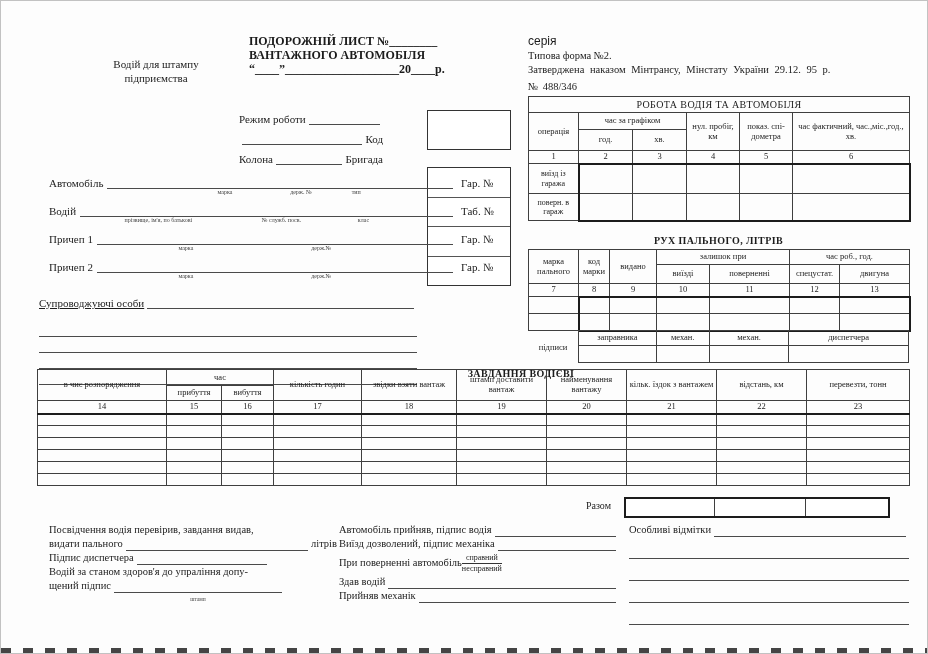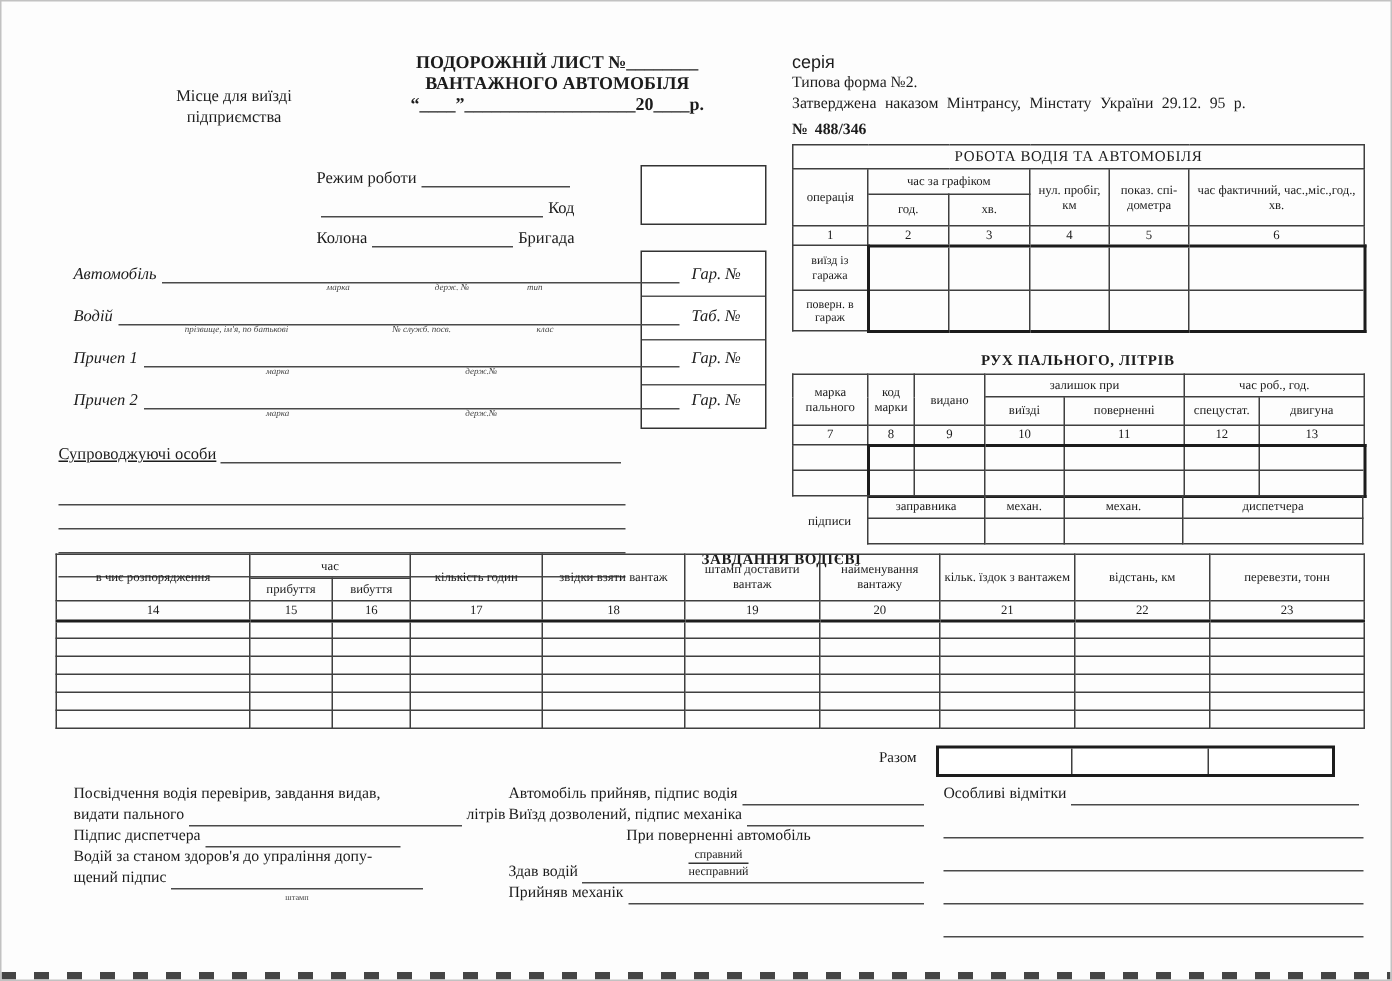--- a/index.html
+++ b/index.html
@@ -2,37 +2,37 @@
 <html><head>
 <meta charset="utf-8">
 <style>
   html,body{margin:0;padding:0;background:#e9e9e9;}
   .page{position:relative;width:928px;height:654px;background:#fdfdfd;margin:0 auto;
         font-family:"Liberation Serif","DejaVu Serif",serif;color:#1c1c1c;
         border:1px solid #c2c2c2;box-sizing:border-box;overflow:hidden;}
   .abs{position:absolute;}
   
   .stamp{left:70px;top:56px;width:170px;text-align:center;font-size:11px;line-height:14px;}
-  .title-block{left:248px;top:33px;width:245px;text-align:center;font-weight:bold;font-size:12px;line-height:14px;}
+  .title-block{left:248px;top:33px;width:245px;font-weight:bold;font-size:12px;line-height:14px;}
   .form-info{left:527px;top:33px;width:384px;font-size:10.5px;line-height:14px;}
   .series{font-family:"Liberation Sans","DejaVu Sans",sans-serif;font-size:12px;margin-bottom:1px;}
   .approved{word-spacing:3px;}
-  .order-no{margin-top:3px;word-spacing:2px;font-weight:bold;}
+  .order-no{margin-top:3px;word-spacing:2px;}
   
   .frow{display:flex;align-items:flex-end;}
   .fl{flex:1 1 auto;border-bottom:1px solid #4a4a4a;min-width:10px;margin:0 3px;height:100%;}
   .regime{left:210px;top:104px;width:172px;font-size:11px;}
-  .regime .frow{height:20px;}
+  .regime .frow{height:20px;margin-left:28px;}
   
   .box1{left:426px;top:109px;width:84px;height:40px;border:1.5px solid #333;box-sizing:border-box;background:#fff;}
   .box2{left:426px;top:166px;width:84px;height:119px;border:1.5px solid #333;box-sizing:border-box;background:#fff;display:flex;flex-direction:column;}
   .box2 div{flex:1;}
   .box2 div + div{border-top:1px solid #555;}
   
-  .vrow{position:absolute;left:48px;width:462px;height:18px;display:flex;align-items:flex-end;font-size:11px;font-style:italic;}
+  .vrow{position:absolute;left:48px;width:462px;height:18px;display:flex;align-items:flex-end;font-size:11px;}
   .vlabel{white-space:nowrap;padding-right:4px;}
   .vline{flex:1;position:relative;border-bottom:1px solid #4a4a4a;height:100%;}
   .sub{position:absolute;top:100%;margin-top:1px;font-size:6px;color:#444;transform:translateX(-50%);white-space:nowrap;}
   .vright{width:50px;padding-left:8px;white-space:nowrap;}
   .accomp{left:38px;top:290px;width:378px;font-size:11px;text-decoration:underline;}
   .accomp .frow{height:18px;}
   .blank-line{border-bottom:1px solid #4a4a4a;}
   .accomp .blank-line{height:15px;}
   
   table{border-collapse:collapse;table-layout:fixed;font-size:8.5px;line-height:1.15;}
@@ -59,31 +59,31 @@
   .foot{font-size:10.5px;line-height:14px;}
   .foot .frow{height:14px;}
   .f-left{left:48px;top:522px;width:288px;}
   .f-left .just{text-align:justify;}
   .f-mid{left:338px;top:522px;width:280px;}
   .f-right{left:628px;top:520px;width:280px;}
   .f-right .blank-line{height:21px;}
   .frac{display:inline-block;text-align:center;font-size:8px;line-height:10px;margin-left:0;vertical-align:middle;}
   .frac-top{border-bottom:1px solid #333;padding:0 4px;}
   .stamp-sub{position:absolute;top:100%;left:50%;transform:translateX(-50%);font-size:5.5px;color:#444;}
-  .state-row{display:flex;align-items:center;height:24px;flex-direction:column;}
+  .state-row{display:flex;align-items:center;height:24px;}
   .perforation{left:0;right:0;bottom:0;height:5px;
      background:repeating-linear-gradient(90deg,#454545 0 10px,transparent 10px 22px);}
 </style>
 </head>
 <body>
 
 <div class="page">
 
   <div class="abs stamp">
-    <div>Місце для виїзді</div>
+    <div>Водій для штампу</div>
     <div>підприємства</div>
   </div>
 
   <div class="abs title-block">
     <div>ПОДОРОЖНІЙ ЛИСТ №________</div>
     <div>ВАНТАЖНОГО АВТОМОБІЛЯ</div>
     <div>“____”___________________20____р.</div>
   </div>
 
   <div class="abs form-info">

